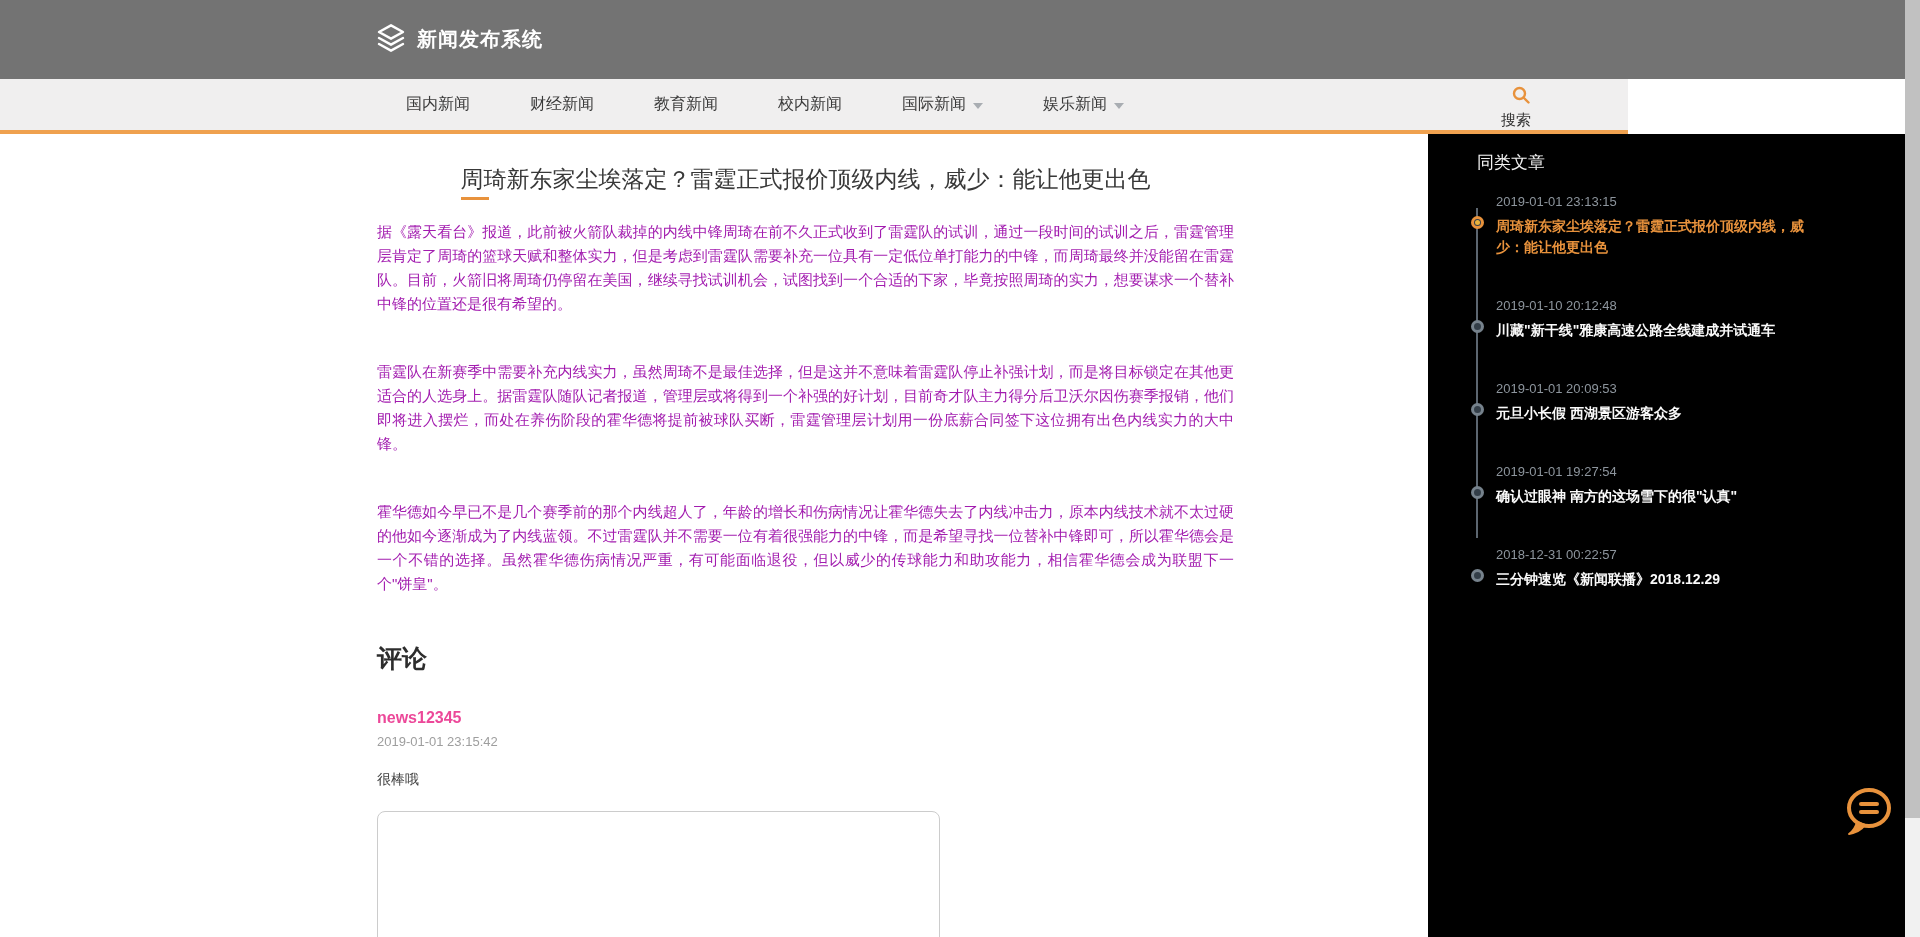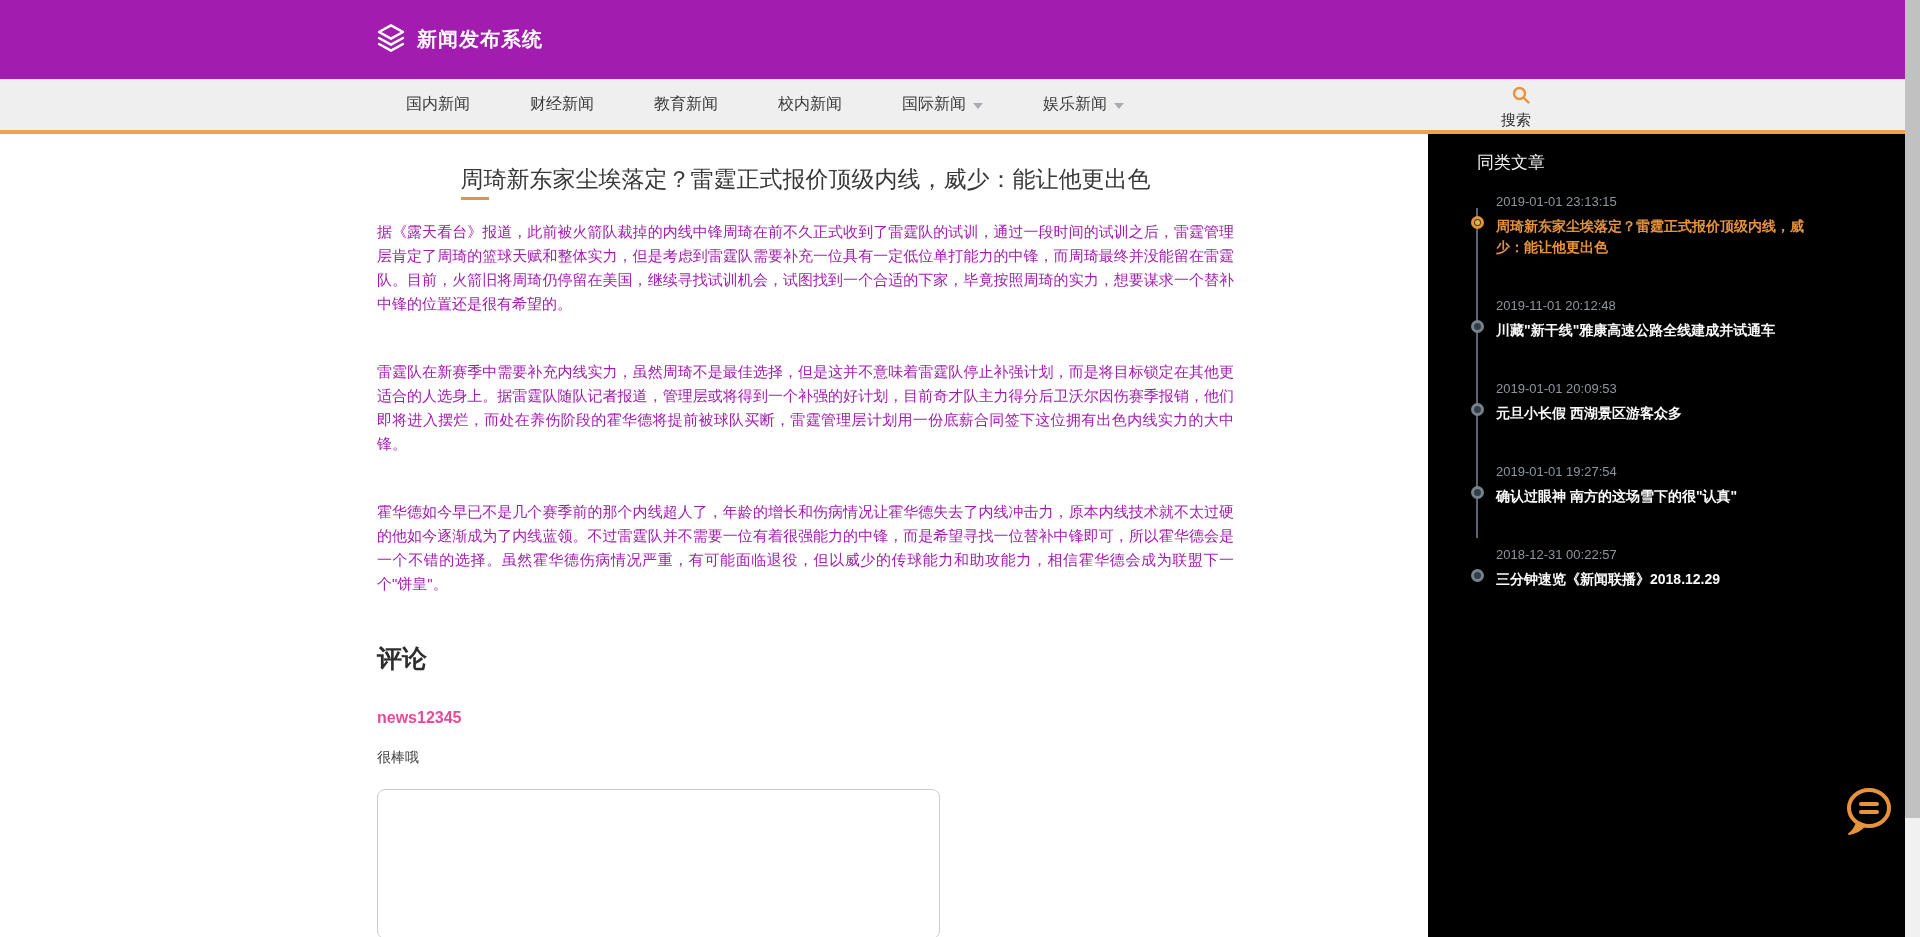--- a/index.html
+++ b/index.html
@@ -1,31 +1,31 @@
 <!DOCTYPE html>
 <html><head>
 <meta charset="utf-8">
 <style>
   * { margin:0; padding:0; box-sizing:border-box; }
   html,body { width:1920px; height:937px; overflow:hidden; background:#fff;
     font-family:"Liberation Sans","DejaVu Sans",sans-serif; }
   .stage { position:relative; width:1920px; height:937px; }
 
   
-  .header { position:absolute; left:0; top:0; width:1920px; height:79px; background:#a21caf; }
+  .header { position:absolute; left:0; top:0; width:1920px; height:79px; background:#737373; }
   .logo { position:absolute; left:375px; top:0; height:79px; display:flex; align-items:center; gap:10px; cursor:pointer; }
   .logo-text { color:#fff; font-size:20px; font-weight:bold; letter-spacing:1px; }
   .user-links { position:absolute; right:398px; bottom:10px; display:flex; align-items:baseline; color:#e8eaec; font-size:15px; white-space:nowrap; }
   .user-links .welcome { color:#dfe3e6; }
   .user-links .uname { font-weight:bold; color:#fff; margin-left:6px; }
   .user-links a { color:#e8eaec; text-decoration:none; cursor:pointer; }
   .lk1 { margin-left:22px; } .lk2 { margin-left:36px; } .lk3 { margin-left:42px; } .lk4 { margin-left:10px; }
 
   
-  .navbar { position:absolute; left:0; top:79px; width:1920px; height:55px; background:#f0efef; border-bottom:4px solid #efa14f; }
+  .navbar { position:absolute; left:0; top:79px; width:1628px; height:55px; background:#f0efef; border-bottom:4px solid #efa14f; }
   .nav-items { position:absolute; left:406px; top:0; height:51px; display:flex; align-items:center; gap:60px; }
   .nav-item { font-size:16px; color:#3a3a3a; cursor:pointer; display:flex; align-items:center; white-space:nowrap; }
   .caret { width:0; height:0; border-left:5px solid transparent; border-right:5px solid transparent; border-top:6px solid #a9adb2; margin-left:7px; margin-top:3px; }
   .search { position:absolute; left:1465px; top:6px; width:66px; text-align:right; cursor:pointer; }
   .search-label { display:block; font-size:15px; color:#333; margin-top:2px; }
 
   
   .main { position:absolute; left:0; top:134px; width:1428px; height:803px; background:#fff; }
   .content { margin-left:377px; width:857px; padding-top:28px; }
   .title-wrap { text-align:center; }
@@ -120,39 +120,40 @@
         </div>
       </div>
       <p class="para first">据《露天看台》报道，此前被火箭队裁掉的内线中锋周琦在前不久正式收到了雷霆队的试训，通过一段时间的试训之后，雷霆管理层肯定了周琦的篮球天赋和整体实力，但是考虑到雷霆队需要补充一位具有一定低位单打能力的中锋，而周琦最终并没能留在雷霆队。目前，火箭旧将周琦仍停留在美国，继续寻找试训机会，试图找到一个合适的下家，毕竟按照周琦的实力，想要谋求一个替补中锋的位置还是很有希望的。</p>
       <p class="para">雷霆队在新赛季中需要补充内线实力，虽然周琦不是最佳选择，但是这并不意味着雷霆队停止补强计划，而是将目标锁定在其他更适合的人选身上。据雷霆队随队记者报道，管理层或将得到一个补强的好计划，目前奇才队主力得分后卫沃尔因伤赛季报销，他们即将进入摆烂，而处在养伤阶段的霍华德将提前被球队买断，雷霆管理层计划用一份底薪合同签下这位拥有出色内线实力的大中锋。</p>
       <p class="para">霍华德如今早已不是几个赛季前的那个内线超人了，年龄的增长和伤病情况让霍华德失去了内线冲击力，原本内线技术就不太过硬的他如今逐渐成为了内线蓝领。不过雷霆队并不需要一位有着很强能力的中锋，而是希望寻找一位替补中锋即可，所以霍华德会是一个不错的选择。虽然霍华德伤病情况严重，有可能面临退役，但以威少的传球能力和助攻能力，相信霍华德会成为联盟下一个"饼皇"。</p>
 
       <h2 class="comments-heading">评论</h2>
 
       <div class="comment">
         <div class="comment-author">news12345</div>
+        <div class="comment-time">2019-01-01 23:15:42</div>
         <div class="comment-text">很棒哦</div>
       </div>
 
       <textarea class="comment-input" style=""></textarea>
 
     </div>
   </div>
 
   <div class="sidebar">
     <h3 class="sidebar-heading">同类文章</h3>
     <div class="timeline">
       <div class="t-item active">
         <span class="t-dot"></span>
         <div class="t-date">2019-01-01 23:13:15</div>
         <div class="t-title">周琦新东家尘埃落定？雷霆正式报价顶级内线，威少：能让他更出色</div>
       </div>
       <div class="t-item">
         <span class="t-dot"></span>
-        <div class="t-date">2019-11-01 20:12:48</div>
+        <div class="t-date">2019-01-10 20:12:48</div>
         <div class="t-title">川藏"新干线"雅康高速公路全线建成并试通车</div>
       </div>
       <div class="t-item">
         <span class="t-dot"></span>
         <div class="t-date">2019-01-01 20:09:53</div>
         <div class="t-title">元旦小长假 西湖景区游客众多</div>
       </div>
       <div class="t-item">
         <span class="t-dot"></span>
         <div class="t-date">2019-01-01 19:27:54</div>

